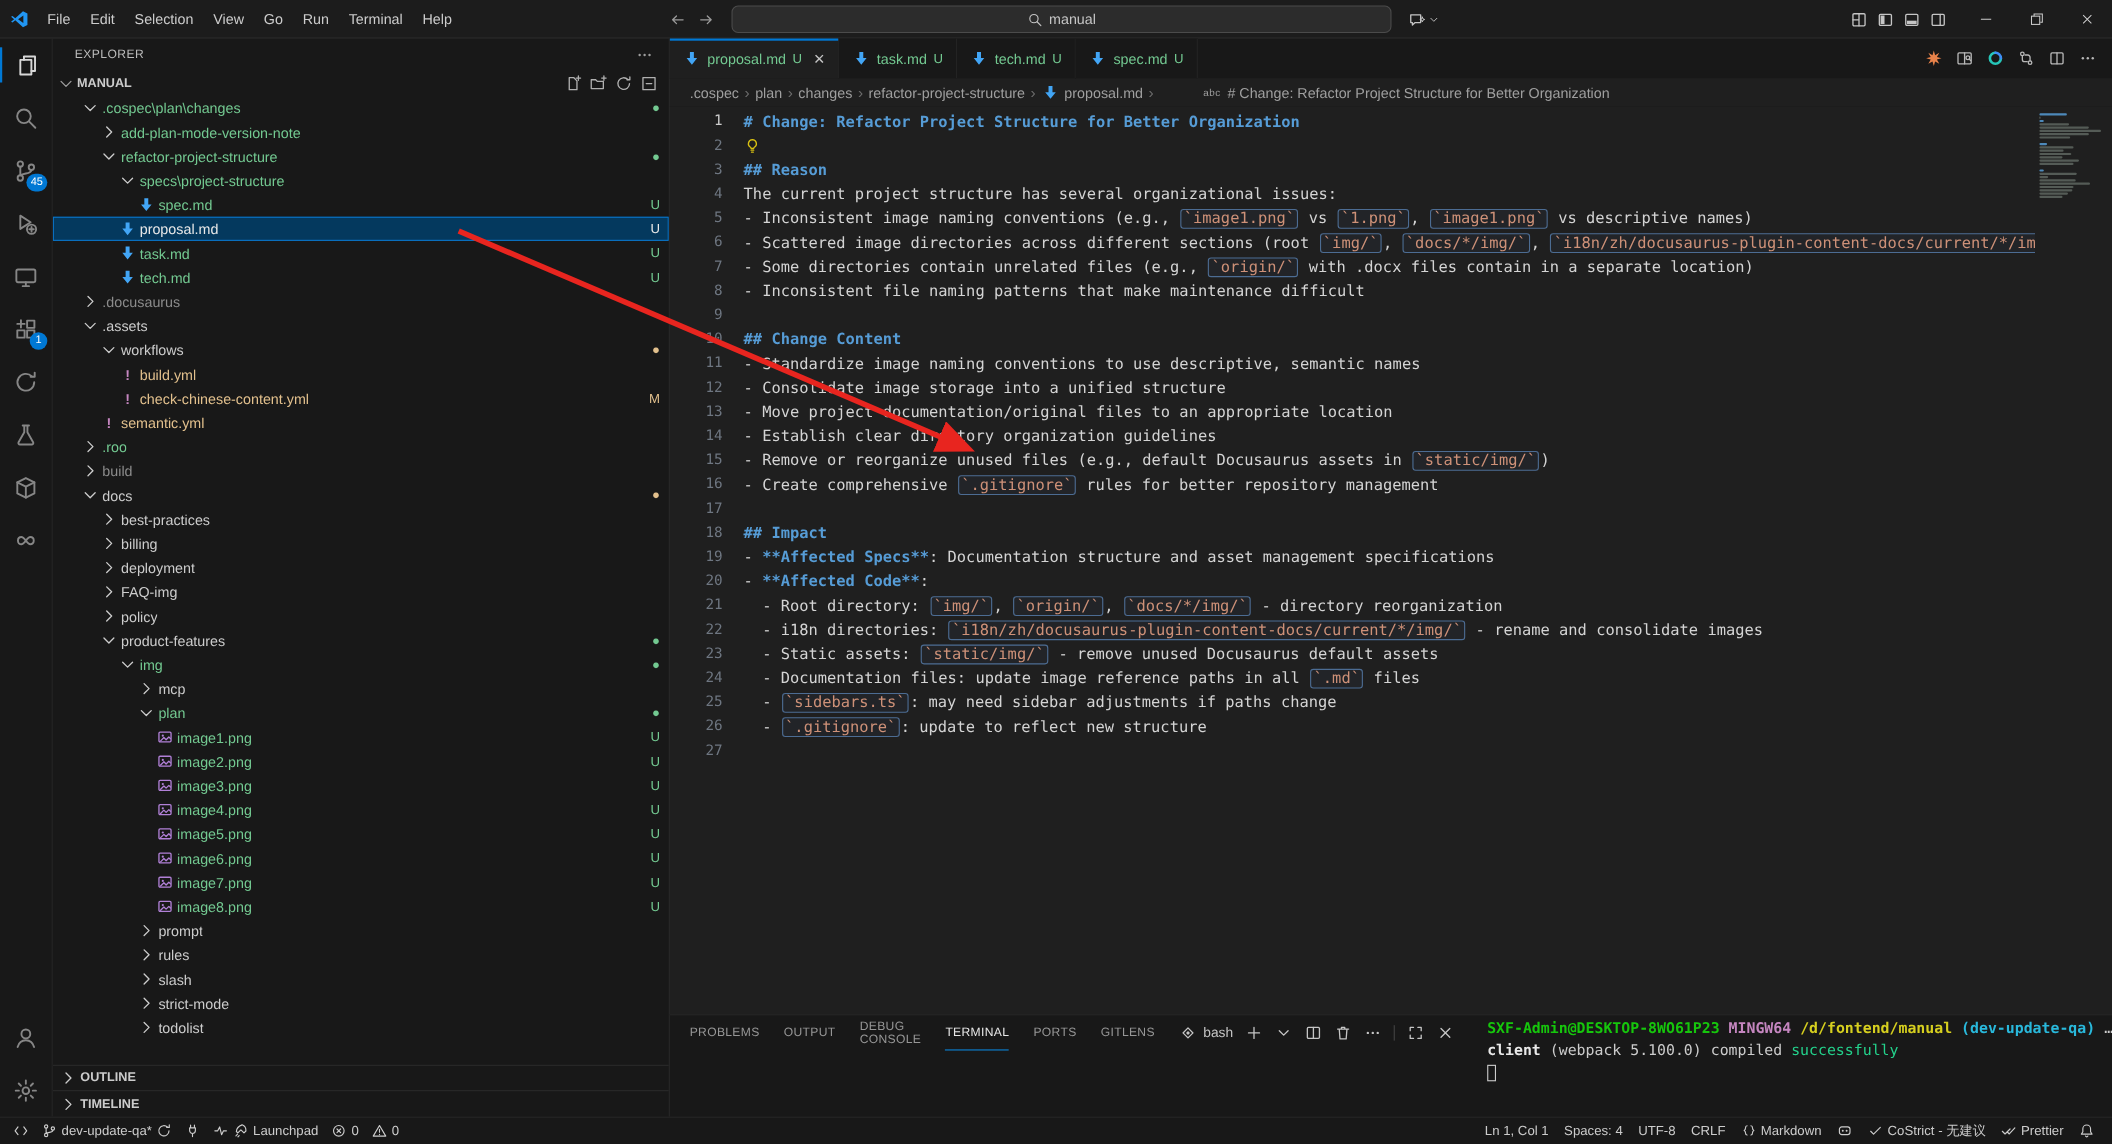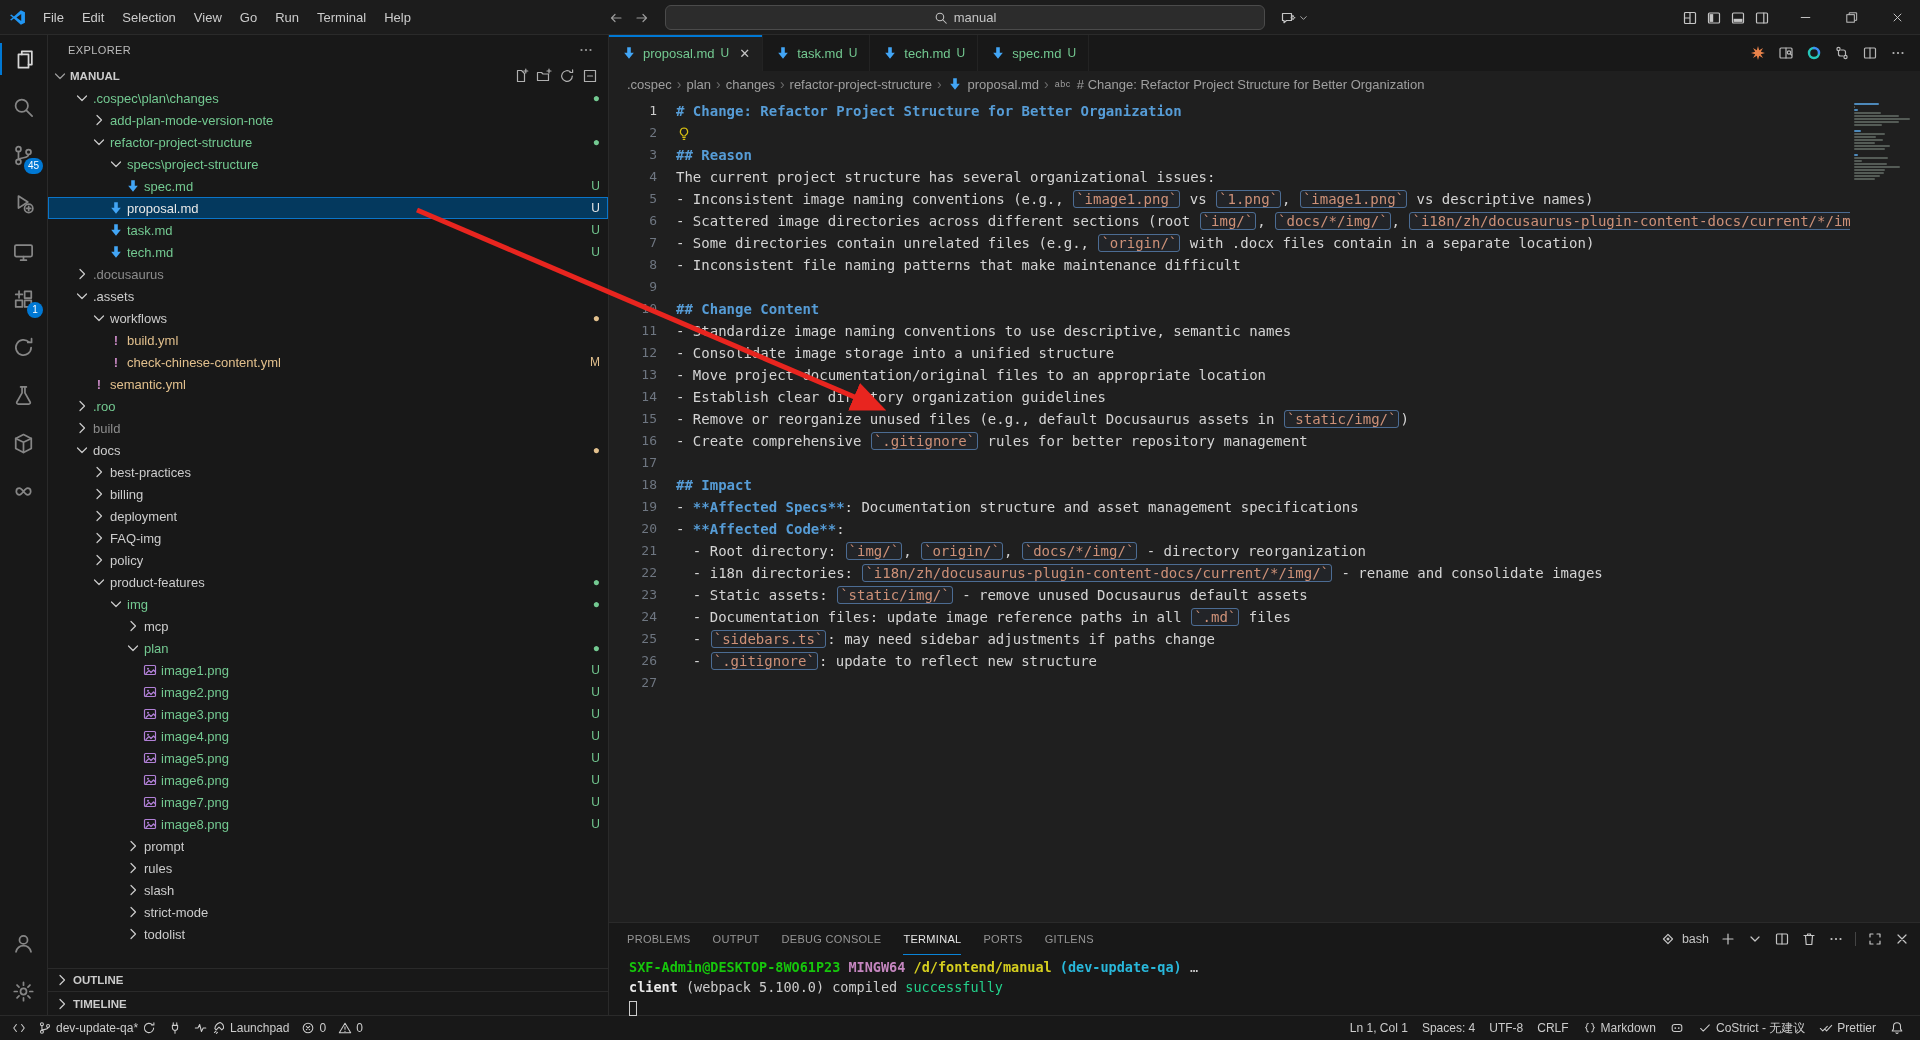--- a/index.html
+++ b/index.html
@@ -50,36 +50,36 @@
   .editor-col { flex:1; display:flex; flex-direction:column; min-width:0; }
   .tabstrip { height:36px; background:#181818; display:flex; align-items:stretch; }
   .tab { display:flex; align-items:center; gap:6px; padding:0 12px; border-right:1px solid #232323; background:#181818; font-size:13px; position:relative; color:#73c991; }
   .tab.active { background:#1f1f1f; }
   .tab.active::before { content:""; position:absolute; top:0; left:0; right:0; height:2px; background:#0078d4; }
   .tab .ubadge { font-size:12px; }
   .tab .close { color:#c5c5c5; margin-left:4px; }
   .tab-actions { margin-left:auto; display:flex; align-items:center; gap:12px; padding:0 14px; color:#b8b8b8; }
   .breadcrumbs { height:26px; background:#1f1f1f; display:flex; align-items:center; gap:5px; padding-left:18px; color:#9f9f9f; font-size:13px; white-space:nowrap; overflow:hidden; }
   .breadcrumbs .sep { color:#6b6b6b; font-size:14px; }
-  .breadcrumbs .abc { font-size:9px; letter-spacing:.5px; border:1px solid transparent; }
+  .breadcrumbs .abc { font-size:9px; letter-spacing:.5px; border:1px solid transparent;margin-left:39px; }
   .editor-wrap { flex:1; background:#1f1f1f; display:flex; overflow:hidden; position:relative; }
   .editor { flex:1; padding-top:3px; font-family:"DejaVu Sans Mono",monospace; font-size:14px; overflow:hidden; }
   .eline { display:flex; height:22px; line-height:22px; white-space:pre; }
   .lnum { width:48px; text-align:right; color:#6e7681; flex:none; font-size:13px; }
   .lnum.cur { color:#cccccc; }
   .lcontent { padding-left:19px; }
   .seg-h { color:#569cd6; font-weight:bold; }
   .seg-p { color:#d4d4d4; }
   .seg-b { color:#569cd6; font-weight:bold; }
   .seg-c { color:#ce9178; border:1px solid rgba(100,148,205,.65); border-radius:3px; padding:0 2px; margin:0 1px; background:rgba(80,120,170,.07); }
   .bulb svg { stroke:#d8c012; }
   .minimap { width:70px; flex:none; padding:6px 6px 0 4px; }
   .mm-bar { height:2px; margin-bottom:1px; border-radius:1px; }
   
-  .panel { height:93px; border-top:1px solid #2a2a2a; background:#181818; display:flex; flex-direction:column; }
+  .panel { height:93px; border-top:1px solid #2a2a2a; background:#181818; display:flex; flex-direction:row; }
   .panel-header { height:32px; display:flex; align-items:center; padding:0 10px 0 18px; }
   .ptab { font-size:11px; letter-spacing:.3px; color:#969696; margin-right:22px; height:32px; display:flex; align-items:center; border-bottom:1px solid transparent; }
   .ptab.active { color:#e7e7e7; border-bottom:1px solid #0a84d8; }
   .panel-actions { margin-left:auto; display:flex; align-items:center; gap:11px; color:#c5c5c5; }
   .panel-actions .shell { display:flex; align-items:center; gap:6px; font-size:12.5px; }
   .pa-div { width:1px; height:14px; background:#444; }
   .terminal { flex:1; padding:2px 0 0 20px; font-family:"DejaVu Sans Mono",monospace; font-size:13.5px; line-height:20px; }
   .term-line { white-space:pre; }
   .tg { color:#16c60c; font-weight:bold; } .tm { color:#c586c0; font-weight:bold; }
   .ty { color:#d6cf1f; font-weight:bold; } .tc { color:#29b8db; font-weight:bold; }

